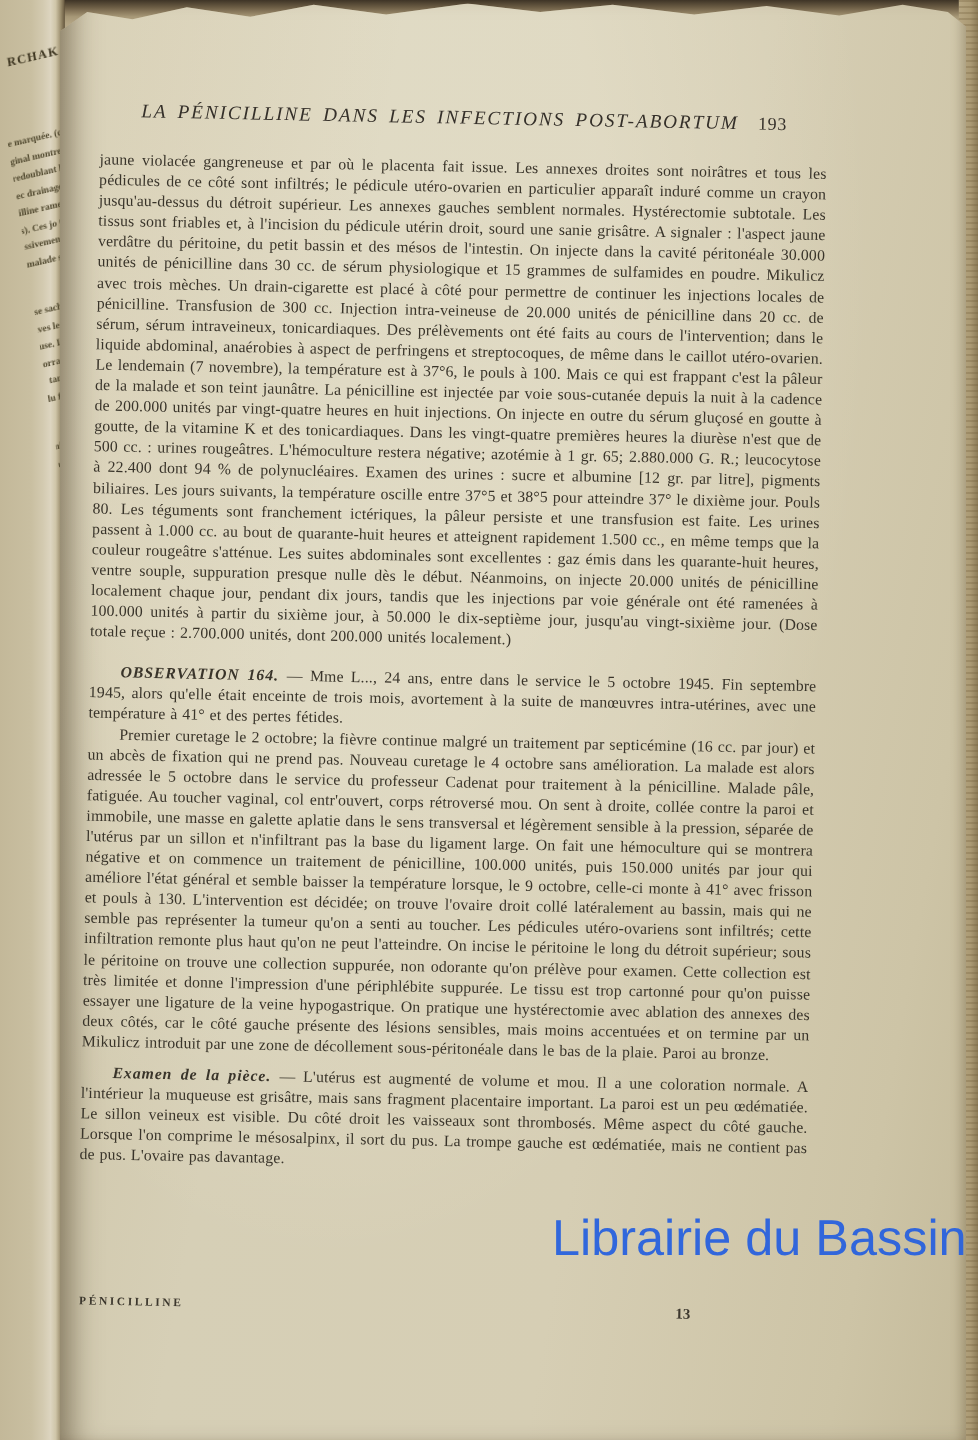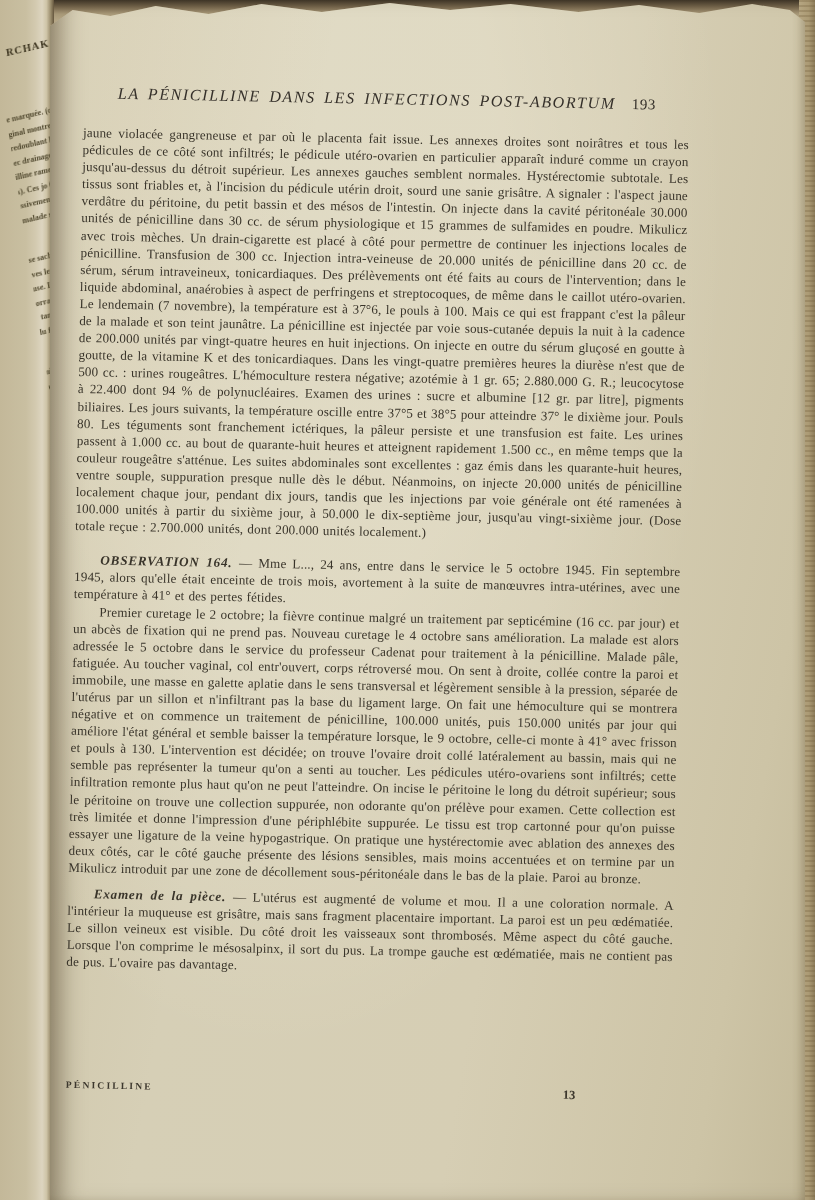--- a/index.html
+++ b/index.html
@@ -140,13 +140,14 @@
         <p><span class="lead">Examen de la pièce. </span>— L'utérus est augmenté de volume et mou. Il a une coloration normale. A l'intérieur la muqueuse est grisâtre, mais sans fragment placentaire important. La paroi est un peu œdématiée. Le sillon veineux est visible. Du côté droit les vaisseaux sont thrombosés. Même aspect du côté gauche. Lorsque l'on comprime le mésosalpinx, il sort du pus. La trompe gauche est œdématiée, mais ne contient pas de pus. L'ovaire pas davantage.</p>
       </div>
 
     <div class="footer-row">
       <span class="signature">PÉNICILLINE</span>
       <span class="gathering">13</span>
     </div>
 
   </div>
 
+  <div class="watermark" style="color: rgb(43, 99, 222);">Librairie du Bassin</div>
 </div>
 
 </body></html>

